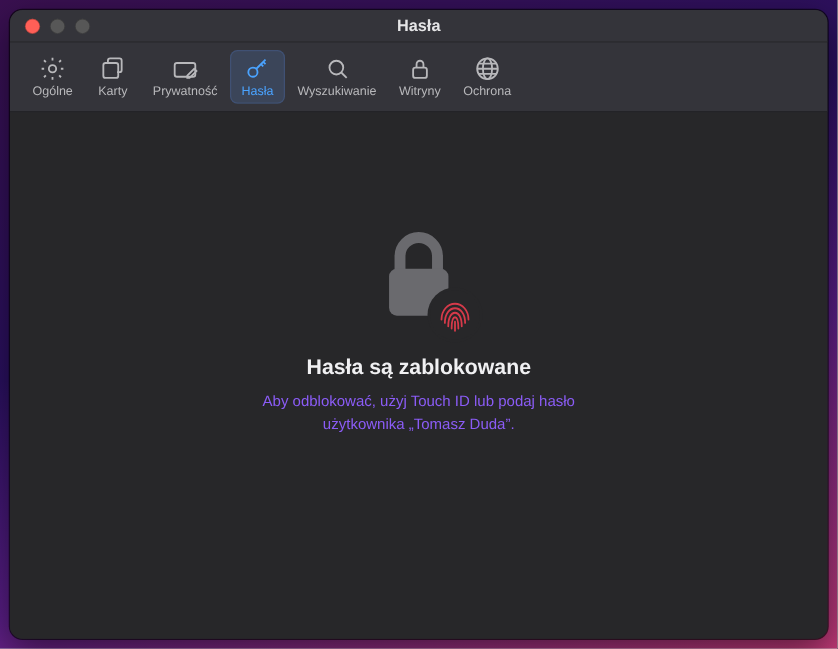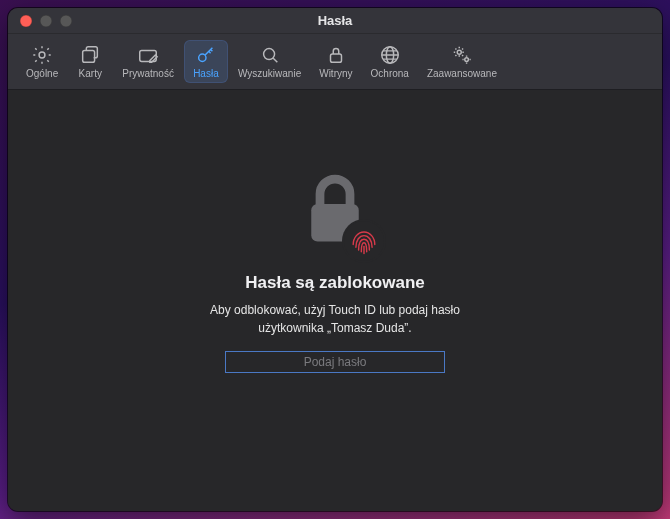--- a/index.html
+++ b/index.html
@@ -87,21 +87,21 @@
     width: 40px; height: 40px; border-radius: 50%;
     background: #272729;
     display:flex; align-items:center; justify-content:center;
     box-shadow: 0 0 0 2px #272729;
   }
   .fp svg { width: 36px; height: 36px; }
   .heading {
     color: #f0f0f2; font-size: 17px; font-weight: 700; margin-bottom: 8px;
   }
   .sub {
-    color: #e5e5e5; font-size: 12px; text-align:center; line-height:1.5; margin-bottom:14px;
+    color: #8b5cf6; font-size: 12px; text-align:center; line-height:1.5; margin-bottom:14px;
     max-width: 300px;
   }
   .pw-input {
     width: 220px; height: 22px;
     background: transparent;
     border: 1.5px solid #4a78c4;
     border-radius: 0;
     color: #ddd;
     font-size: 12px;
     text-align: center;
@@ -192,31 +192,20 @@
           <svg viewBox="0 0 24 24">
               <circle cx="12" cy="12" r="9"></circle>
               <ellipse cx="12" cy="12" rx="4" ry="9"></ellipse>
               <path d="M3 12h18M4.5 7.5h15M4.5 16.5h15"></path>
             </svg>
         </span>
         <span class="lbl">Ochrona</span>
       </div>
 
 
-      <div class="tab">
-        <span class="ico">
-          <svg viewBox="0 0 24 24">
-              <circle cx="9" cy="9" r="2.2"></circle>
-              <path d="M9 3v1.6M9 12.4V14M3 9h1.6M12.4 9H14M4.8 4.8l1.1 1.1M12.1 12.1l1.1 1.1M4.8 13.2l1.1-1.1M12.1 5.9l1.1-1.1"></path>
-              <circle cx="17" cy="17" r="2"></circle>
-              <path d="M17 12.5v1.3M17 20.2v1.3M12.5 17h1.3M20.2 17h1.3"></path>
-            </svg>
-        </span>
-        <span class="lbl">Zaawansowane</span>
-      </div>
 
     </div>
 
     <div class="content">
 
       <div class="lockwrap">
         <svg class="lock" viewBox="0 0 64 64">
           <path d="M20 28v-8c0-6.6 5.4-12 12-12s12 5.4 12 12v8" fill="none" stroke="#6a6a6e" stroke-width="7" stroke-linecap="round"></path>
           <rect x="13" y="28" width="38" height="30" rx="5" fill="#6a6a6e"></rect>
         </svg>
@@ -229,18 +218,17 @@
               <path d="M17 32c0-7 1.3-10 3-10s3 3 3 10"></path>
               <path d="M20 34c0-6 0-8 0-8"></path>
             </g>
           </svg>
         </div>
       </div>
 
       <div class="heading">Hasła są zablokowane</div>
       <div class="sub">Aby odblokować, użyj Touch ID lub podaj hasło użytkownika „Tomasz Duda”.</div>
 
-      <input type="password" class="pw-input" placeholder="Podaj hasło" style="">
 
     </div>
 
   </div>
 </div>
 
 </body></html>

